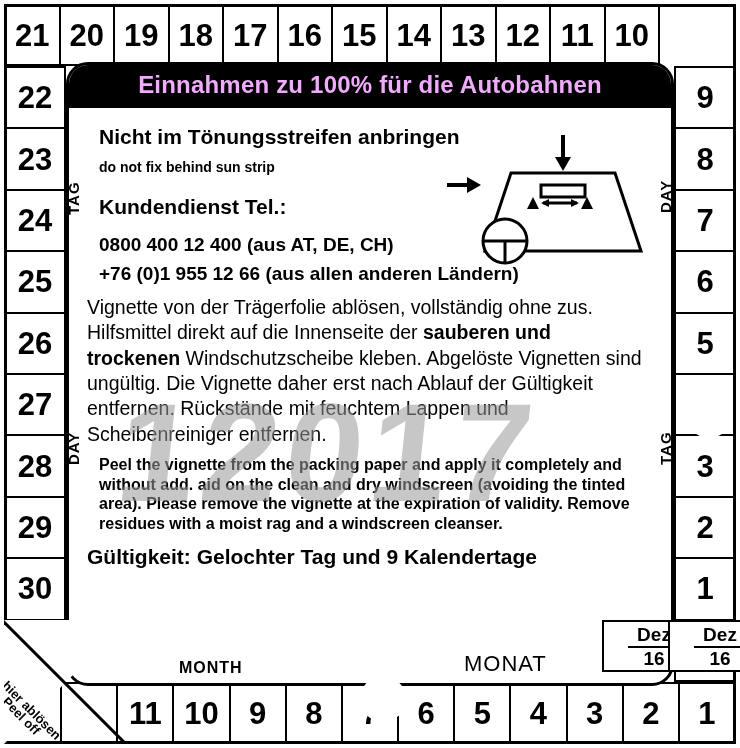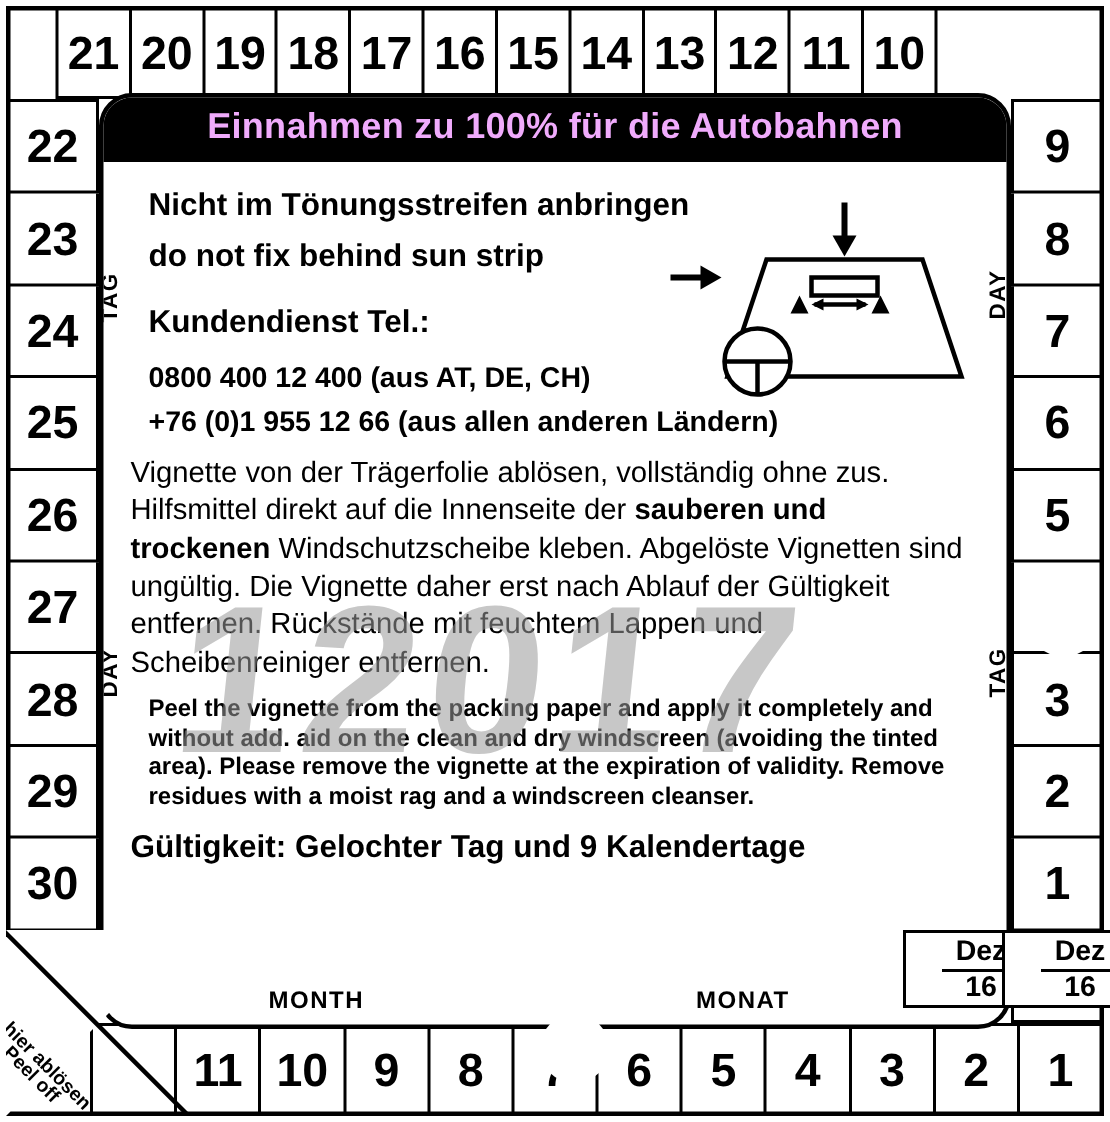--- a/index.html
+++ b/index.html
@@ -8,21 +8,21 @@
 
   
   .frame{position:absolute;left:4px;top:4px;width:732px;height:740px;border:3px solid #000;box-sizing:border-box;background:#fff;}
 
   
   .rail{position:absolute;display:flex;}
   .cell{display:flex;align-items:center;justify-content:center;box-sizing:border-box;border:2px solid #000;font-weight:700;}
   .cell span{display:block;line-height:1;}
 
   
-  #rail-top{left:4px;top:4px;width:588px;height:62px;padding-left:33px;}
+  #rail-top{left:4px;top:4px;width:656px;height:62px;}
   #rail-top .cell{flex:1 1 0;height:62px;border-left-width:0;font-size:31px;}
   #rail-top .cell:first-child{border-left-width:2px;}
 
   
   #rail-bottom{left:4px;top:682px;width:732px;height:62px;}
   #rail-bottom .cell{flex:1 1 0;height:62px;border-left-width:0;font-size:31px;}
   #rail-bottom .cell:first-child{border-left-width:2px;}
 
   
   #rail-left{left:4px;top:66px;width:62px;height:616px;flex-direction:column;}
@@ -36,32 +36,32 @@
 
   
   .card{position:absolute;left:66px;top:62px;width:608px;height:624px;background:#fff;border:3px solid #000;border-radius:22px;box-sizing:border-box;overflow:hidden;}
 
   .banner{position:absolute;left:-3px;top:-3px;width:608px;height:46px;background:#000;color:#f0abfc;border-radius:20px 20px 0 0;display:flex;align-items:center;justify-content:center;}
   .banner span{font-size:24px;font-weight:700;letter-spacing:.2px;}
 
   .body{position:absolute;left:0;top:46px;width:602px;height:575px;padding:8px 14px 0 30px;box-sizing:border-box;}
 
   .l1{font-size:21px;font-weight:700;margin:6px 0 0 0;}
-  .l2{font-size:21px;font-weight:700;margin:10px 0 0 0;}
+  .l2{font-size:14px;font-weight:700;margin:10px 0 0 0;}
   .l3{font-size:21px;font-weight:700;margin:20px 0 15px 0;}
   .phone{font-size:19px;font-weight:700;margin:7px 0 0 0;}
 
   .para-de{font-size:19.5px;font-weight:700;line-height:1.30;margin:10px 0 0 -12px;width:560px;}
   .para-de .thin{font-weight:400;}
   .para-en{font-size:16px;font-weight:700;line-height:1.22;margin:8px 0 0 0;width:545px;}
   .valid{font-size:21px;font-weight:700;margin:12px 0 0 -12px;}
 
   .footlabels{position:absolute;left:0;bottom:4px;width:602px;height:26px;}
   .month-l{position:absolute;left:110px;bottom:2px;font-size:16px;font-weight:700;letter-spacing:1px;}
-  .month-r{position:absolute;left:395px;bottom:2px;font-size:16px;font-weight:700;letter-spacing:1px;}
+  .month-r{position:absolute;left:395px;bottom:2px;font-size:22px;font-weight:400;letter-spacing:1px;}
 
   
   .side-word{position:absolute;font-size:15px;font-weight:700;letter-spacing:1px;}
   #tag-left{left:-4px;top:150px;transform:rotate(-90deg);transform-origin:left top;}
   #day-left{left:-4px;top:400px;transform:rotate(-90deg);transform-origin:left top;}
   #day-right{left:588px;top:148px;transform:rotate(-90deg);transform-origin:left top;}
   #tag-right{left:588px;top:400px;transform:rotate(-90deg);transform-origin:left top;}
 
   
   .windscreen{position:absolute;right:16px;top:68px;width:210px;height:140px;}

